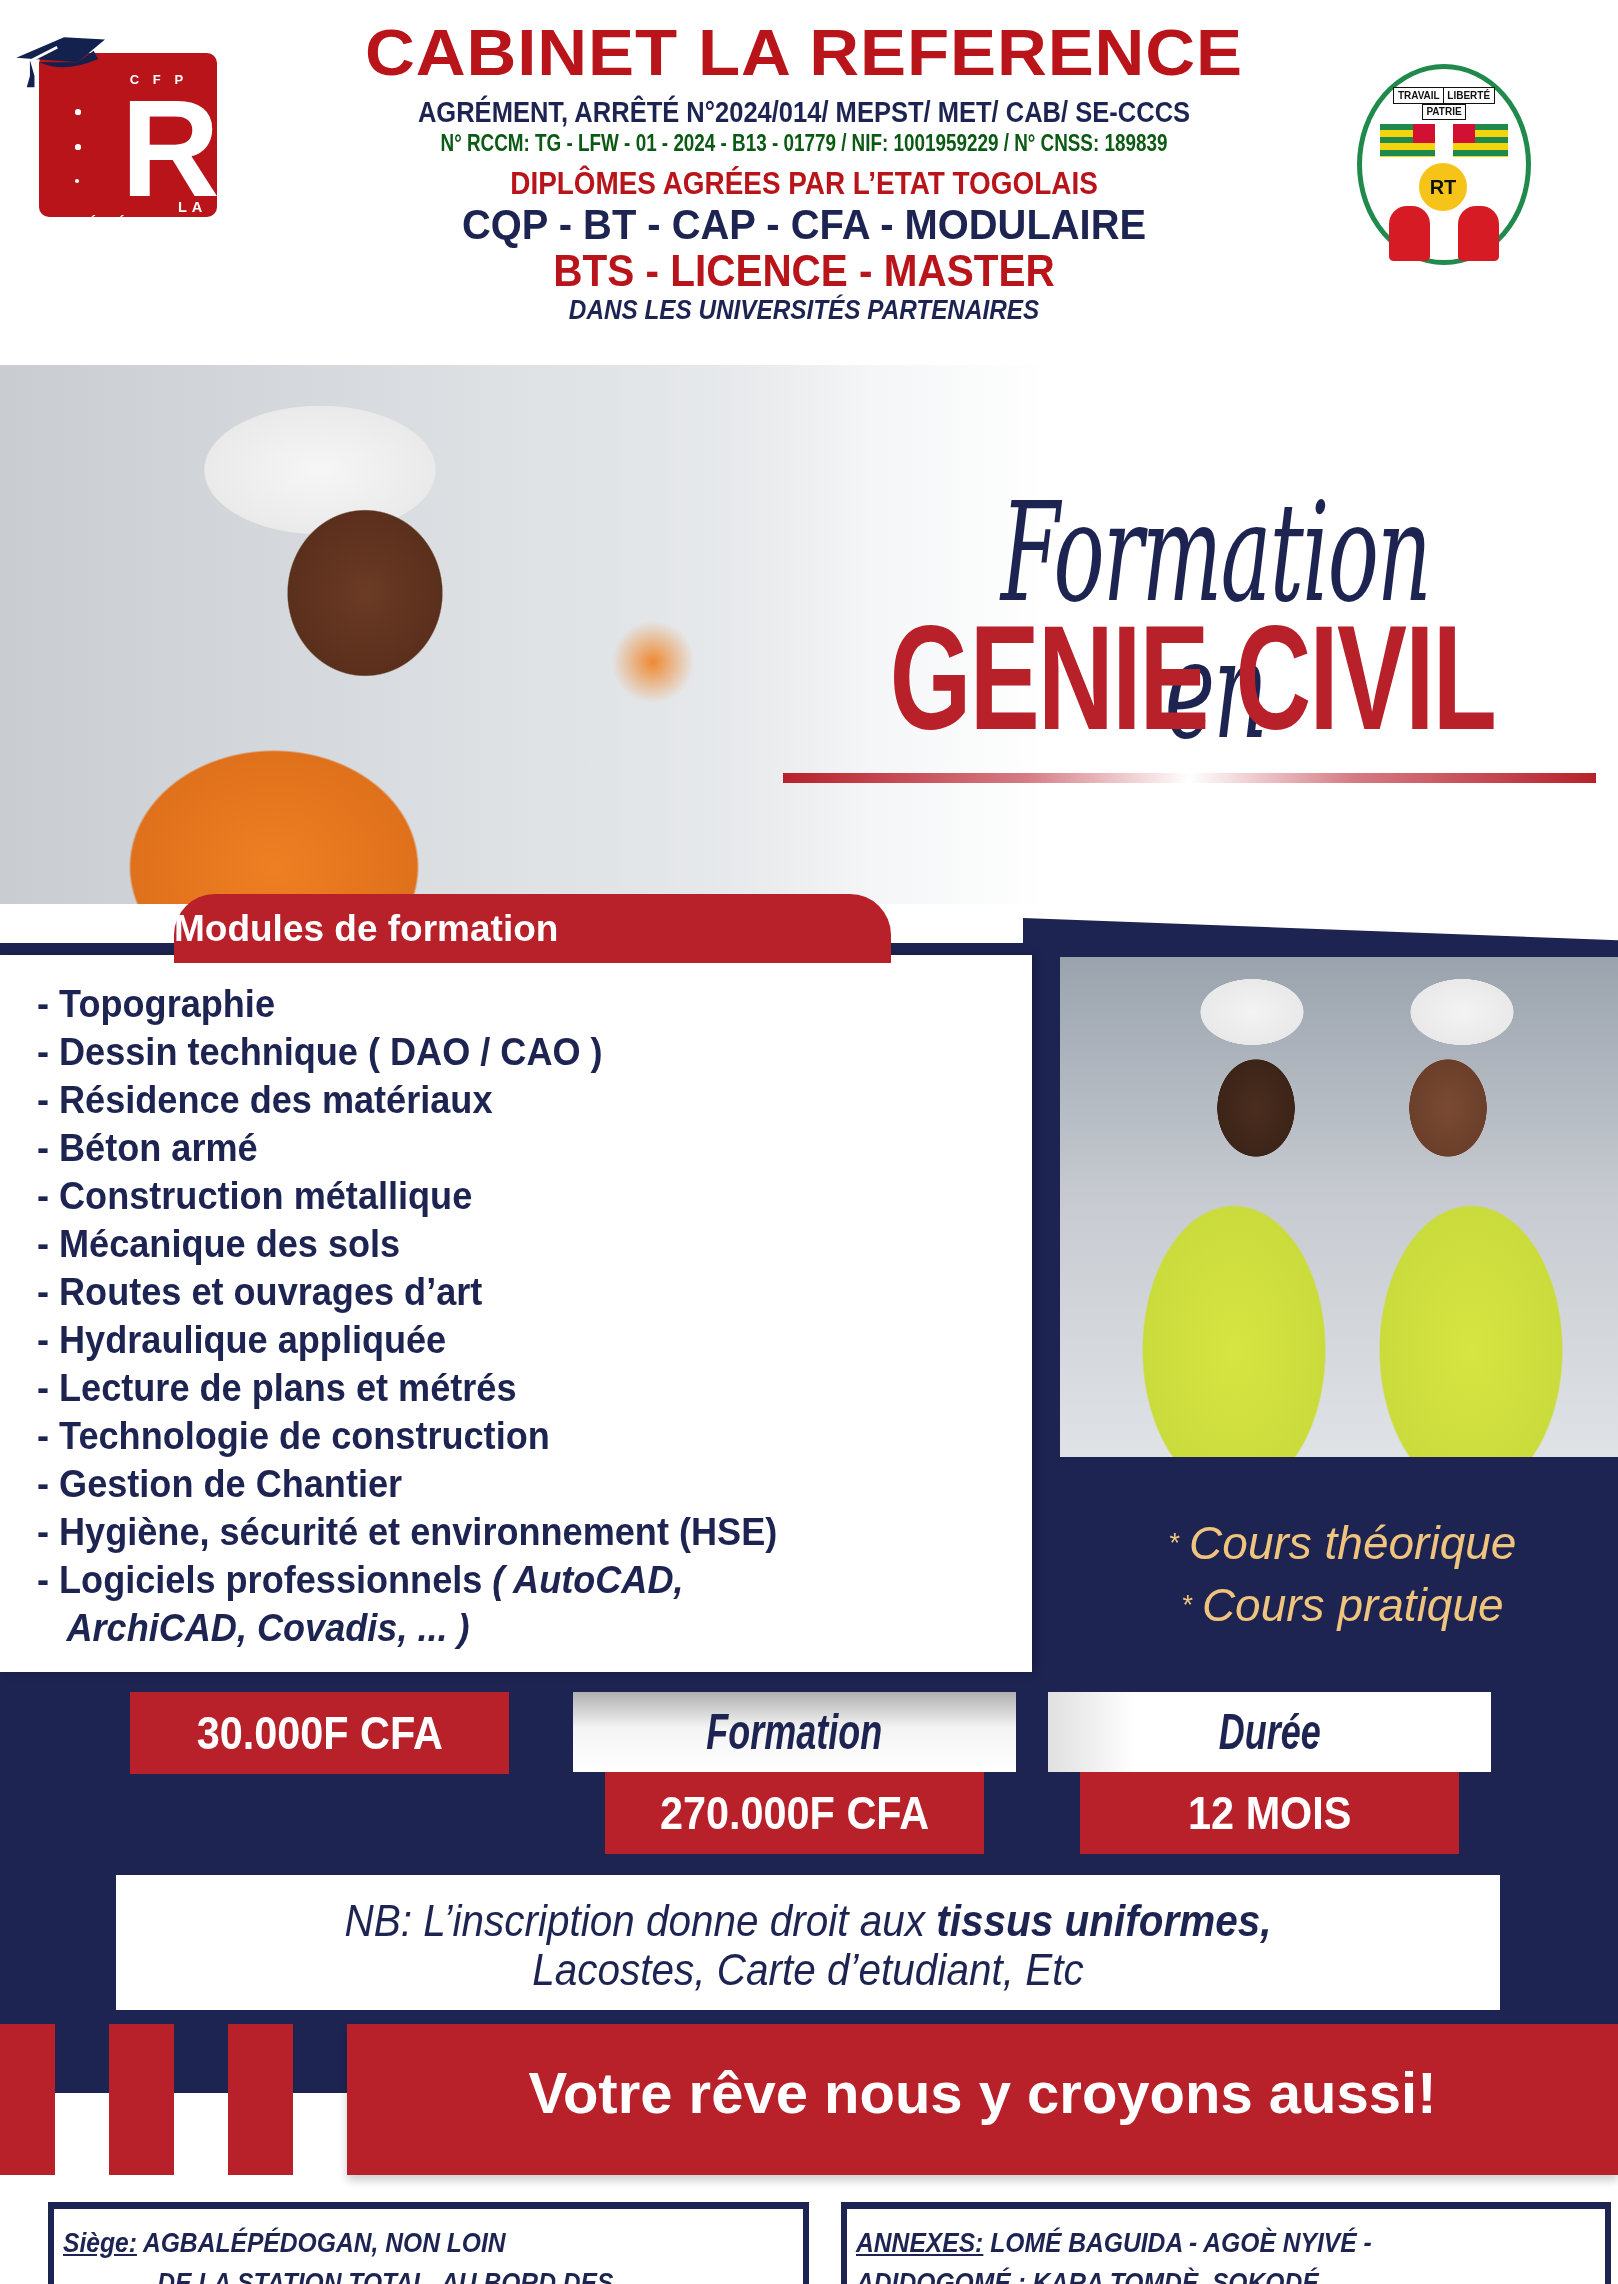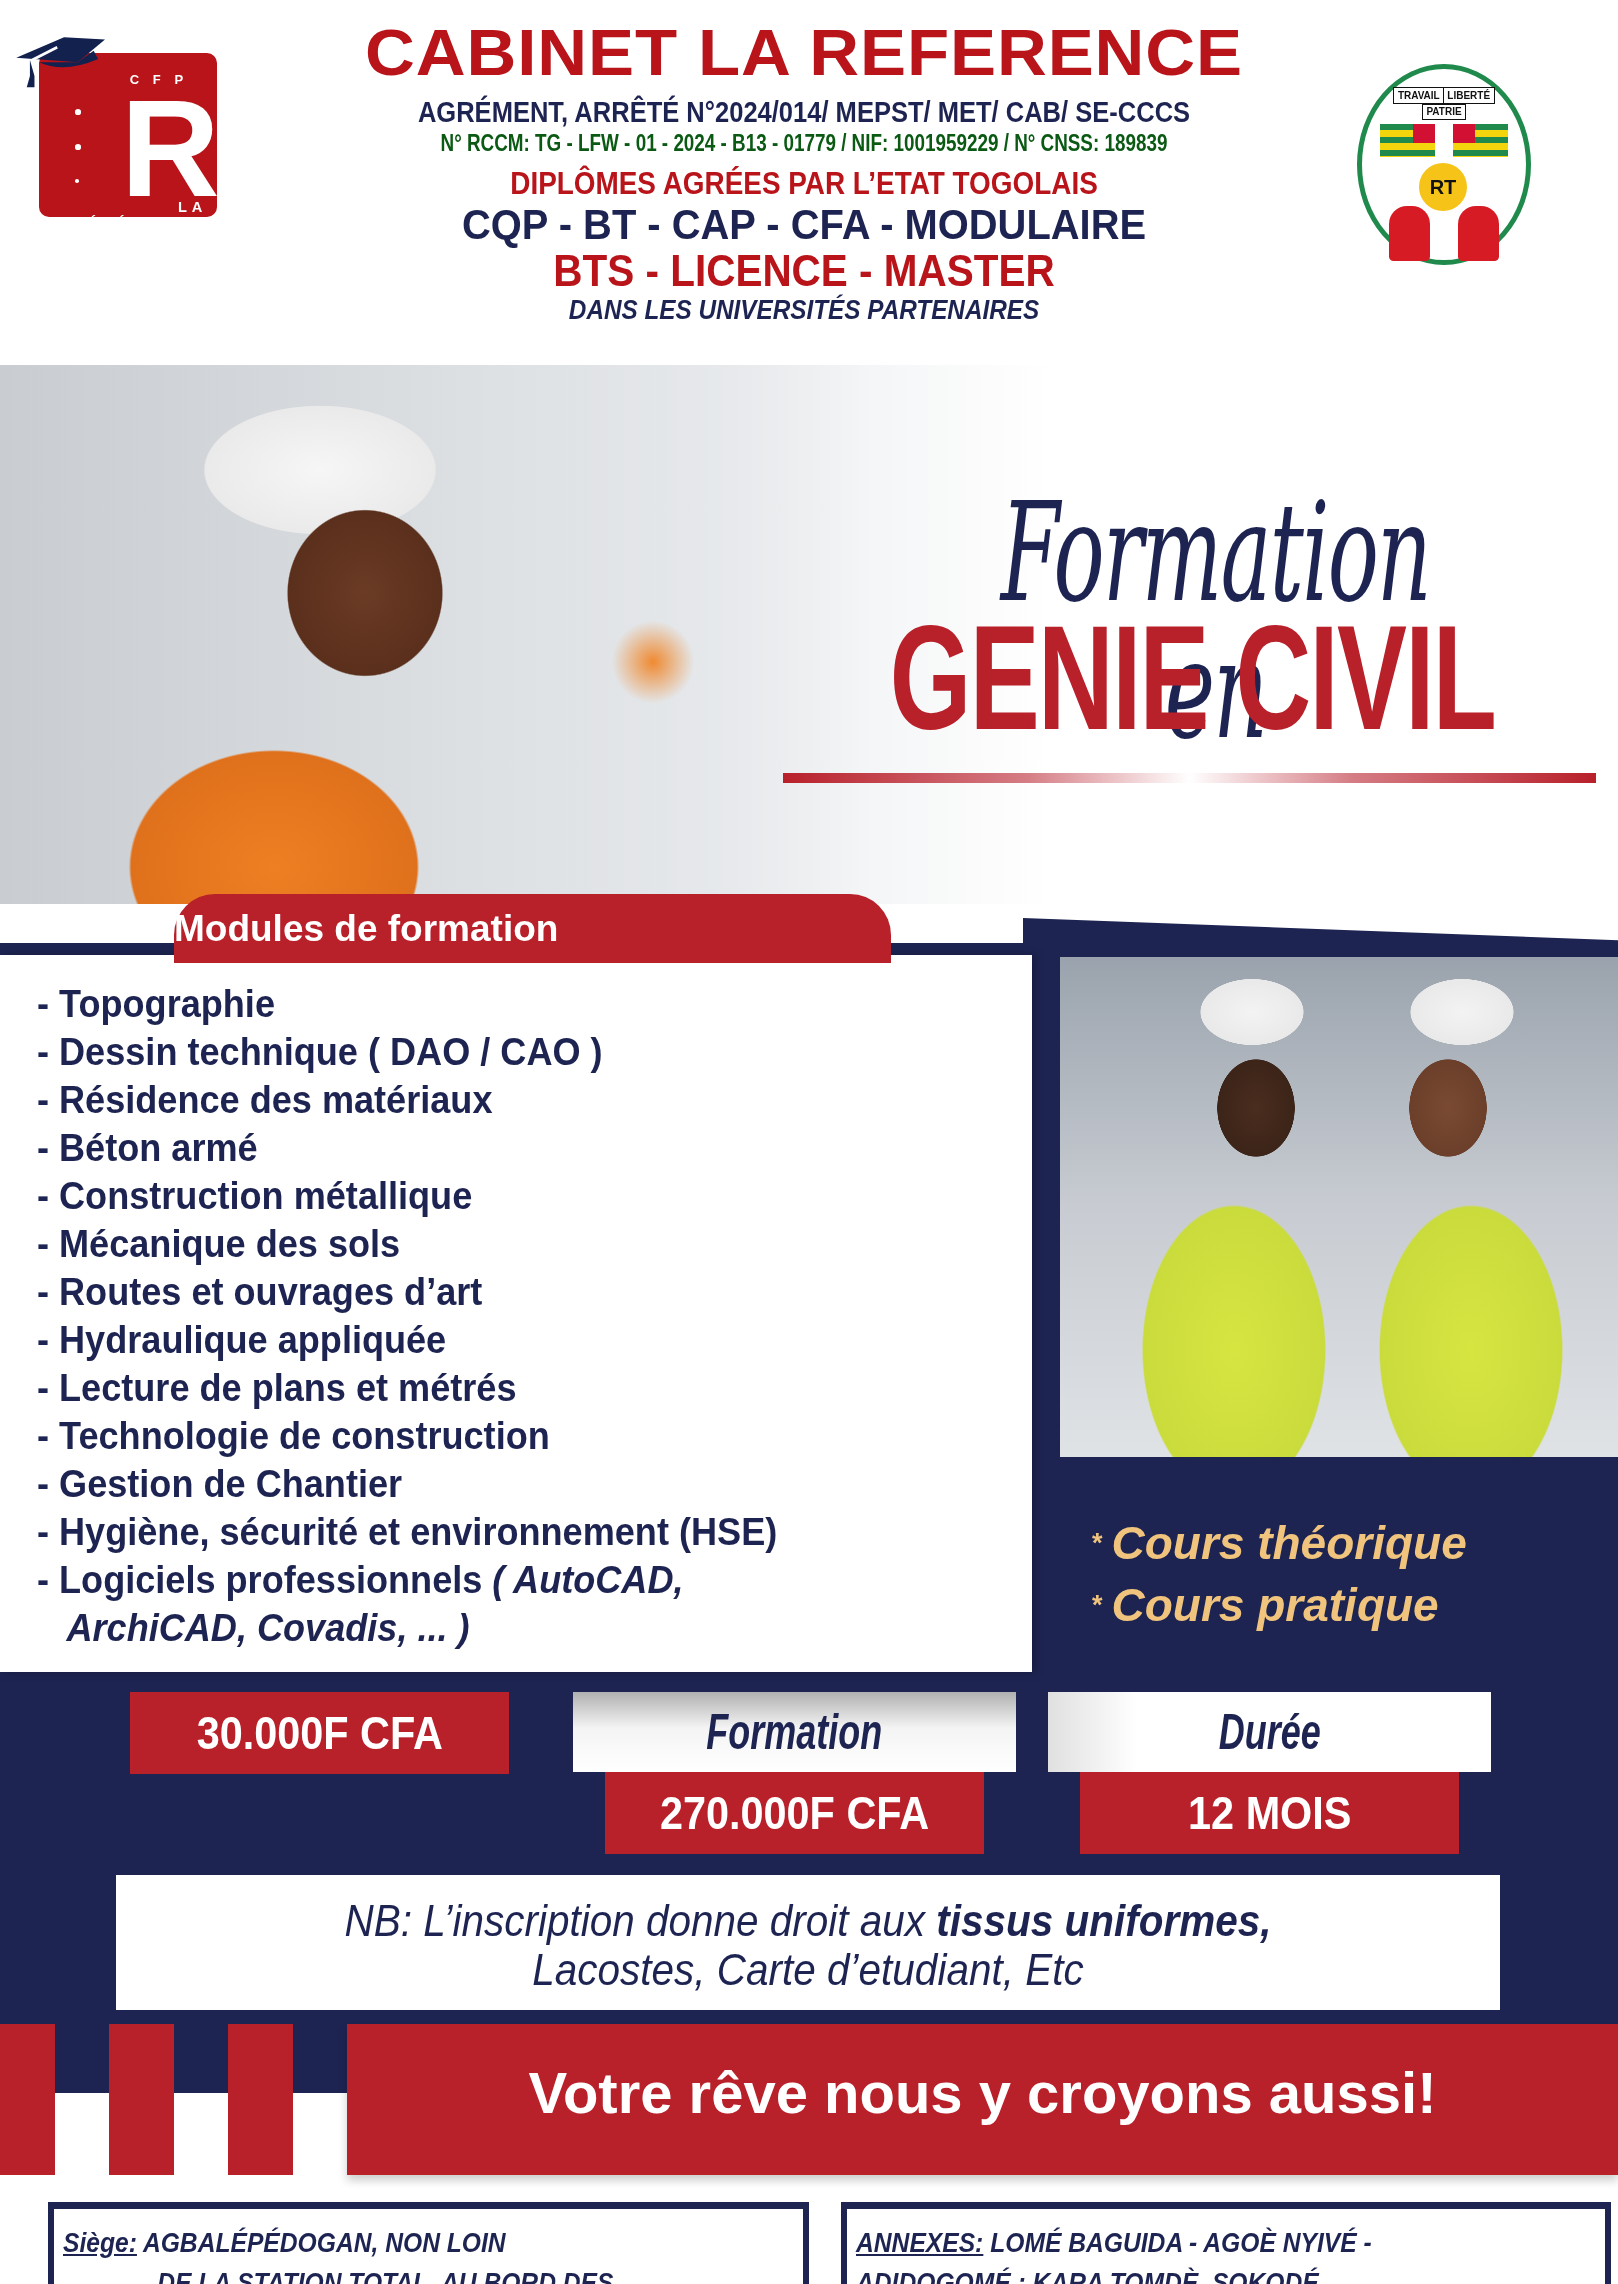--- a/index.html
+++ b/index.html
@@ -65,21 +65,21 @@
   .team-photo { position: absolute; left: 1060px; top: 957px; width: 559px; height: 500px; overflow: hidden; background:
       radial-gradient(ellipse 64px 41px at 192px 55px, #f3f3f3 0%, #e9e9e9 80%, transparent 81%),
       radial-gradient(ellipse 64px 41px at 402px 55px, #f3f3f3 0%, #e9e9e9 80%, transparent 81%),
       radial-gradient(ellipse 55px 69px at 196px 151px, #4a2d1f 0%, #3c2418 70%, transparent 71%),
       radial-gradient(ellipse 55px 69px at 388px 151px, #7a4a33 0%, #6b3f2a 70%, transparent 71%),
       radial-gradient(ellipse 151px 238px at 174px 393px, #d7e541 0%, #cadb3c 60%, transparent 61%),
       radial-gradient(ellipse 151px 238px at 411px 393px, #d7e541 0%, #cadb3c 60%, transparent 61%),
       linear-gradient(180deg, #9aa3ad 0%, #c8ccd2 50%, #dfe3e6 100%); }
 
   .course-types { position: absolute; left: 1092px; top: 1512px; width: 502px; list-style: none; }
-  .course-types li { color: #f1c47e; font-weight: 700; font-style: italic; font-size: 46px; line-height: 62px; white-space: nowrap; }
+  .course-types li { color: #f1c47e; font-weight: 400; font-style: italic; font-size: 46px; line-height: 62px; white-space: nowrap; text-align: center; }
   .course-types li .star { font-size: 27px; vertical-align: top; font-style: normal; margin-right: 9px; }
 
   
   .price-col { position: absolute; top: 1692px; width: 443px; }
   .price-label { height: 80px; background: linear-gradient(180deg, #b0b0b0 0%, #f4f4f4 45%, #ffffff 100%); text-align: center; font-weight: 700; font-style: italic; font-size: 50px; line-height: 80px; color: #1d2452; transform-origin: center; }
   .price-label span { display: inline-block; transform: scaleX(0.72); }
   .price-value { margin-left: 32px; width: 379px; height: 82px; background: #b8202a; color: #fff; text-align: center; font-weight: 900; font-size: 46px; line-height: 82px; }
   .price-value span { display: inline-block; transform: scaleX(0.9); }
   .col-1 { left: 98px; }
   .col-2 { left: 573px; }

